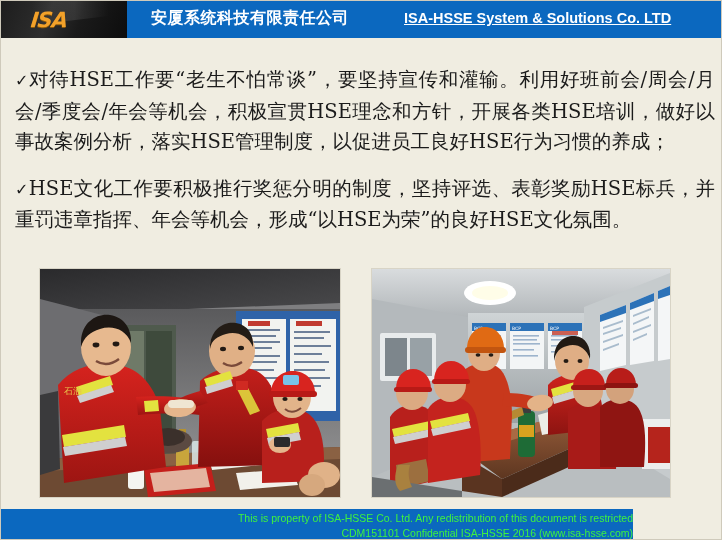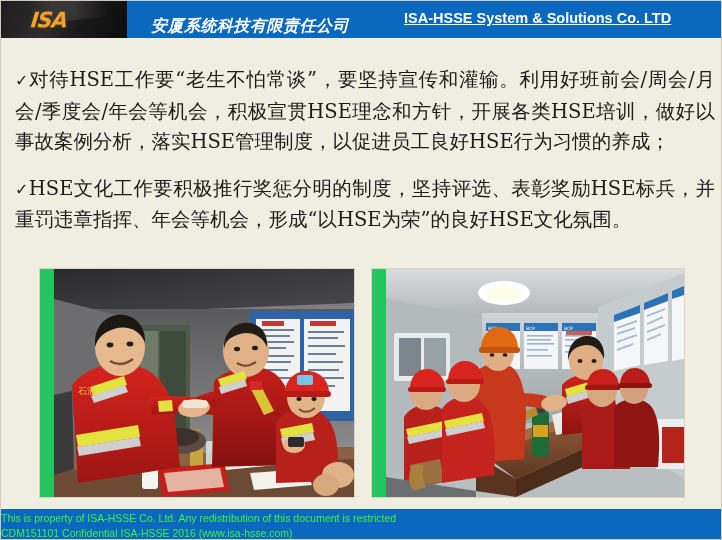--- a/index.html
+++ b/index.html
@@ -53,28 +53,27 @@
     font-weight: bold;
     font-style: italic;
     letter-spacing: -1px;
     color: #f2a12a;
     text-shadow: 0 1px 0 #8a5709;
     transform: skewX(-6deg);
   }
   #header-title-cn {
     position: absolute;
     left: 150px;
-    top: 15px;
+    top: 7px;
     font-family: "DejaVu Sans", "Liberation Sans", sans-serif;
     font-size: 16px;
     font-weight: bold;
     color: #ffffff;
     letter-spacing: 0.5px;
     white-space: nowrap;
-    font-style: italic;
   }
   #header-title-en {
     position: absolute;
     left: 403px;
     top: 9px;
     font-family: "Liberation Sans", sans-serif;
     font-size: 14.5px;
     font-weight: bold;
     color: #ffffff;
     white-space: nowrap;
@@ -103,46 +102,45 @@
     font-size: 16px;
     font-weight: bold;
     color: #1b1b1b;
   }
 
   
   .photo {
     position: absolute;
     border: 1px solid #d8d4c6;
     overflow: hidden;
-    background: #22c55e;
-    padding-left: 14px;
+    background: #86efac;
   }
   #photo-left {
     left: 38px;
     top: 267px;
     width: 300px;
     height: 228px;
   }
   #photo-right {
     left: 370px;
     top: 267px;
     width: 298px;
     height: 228px;
   }
   .photo svg { display: block; }
 
   
   #footer {
     position: absolute;
     left: 0;
     top: 508px;
-    width: 722px;
+    width: 632px;
     height: 32px;
     background: #0b68bf;
-    text-align: left;
+    text-align: right;
   }
   .footer-line {
     color: #3ff23f;
     font-family: "Liberation Sans", sans-serif;
     font-size: 10.5px;
     line-height: 15px;
     white-space: nowrap;
   }
   #footer-line-1 { padding-top: 2px; }
 </style>

